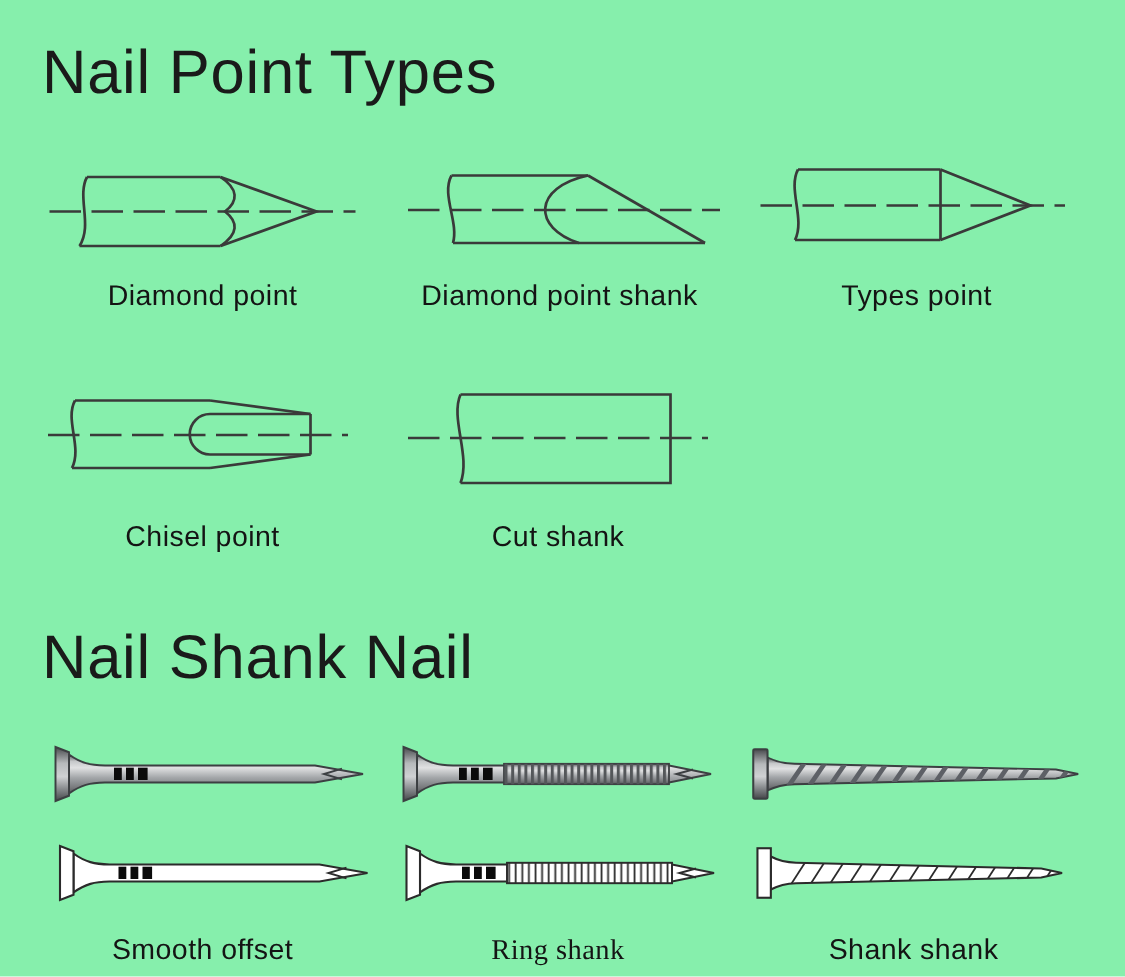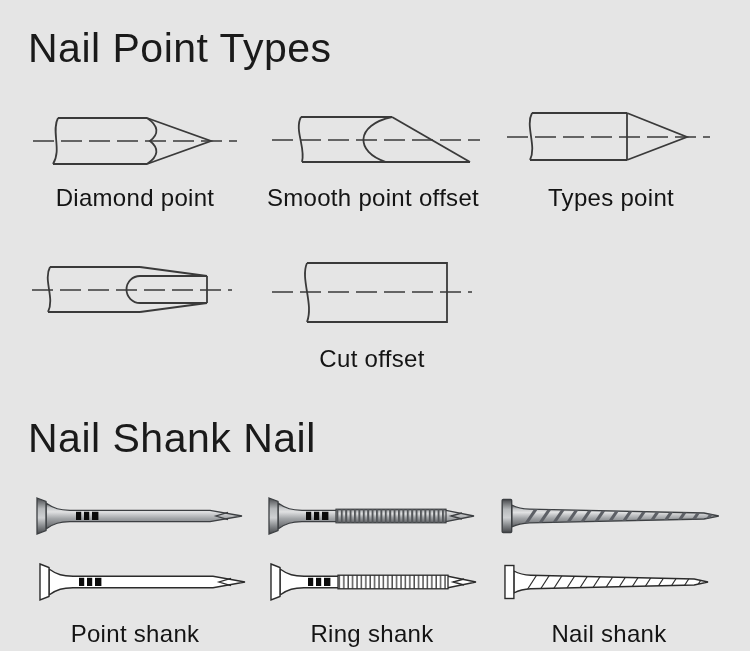--- a/index.html
+++ b/index.html
@@ -1,25 +1,25 @@
 <!DOCTYPE html>
 <html><head>
 <meta charset="utf-8">
 <style>
   html,body { margin:0; padding:0; background:#ffffff; }
   .canvas {
-    position:relative; width:750px; height:651px; background:#e5e5e5;
+    position:relative; width:750px; height:651px; background:#86efac;
     font-family:"Liberation Sans", sans-serif; overflow:hidden;
   }
   .heading {
     position:absolute; color:#1a1a1a; font-size:41px; line-height:41px;
     font-weight:400; letter-spacing:0.5px; white-space:nowrap;
   }
   .lbl {
-    position:absolute; color:#141414; font-size:24px; line-height:20px;
+    position:absolute; color:#141414; font-size:19px; line-height:20px;
     letter-spacing:0.3px; text-align:center; white-space:nowrap;
   }
   svg.diagram, svg.nail { position:absolute; display:block; }
   .ln { stroke:#3a3a3a; stroke-width:1.8; fill:none; }
   .cl { stroke:#3a3a3a; stroke-width:1.7; fill:none; stroke-dasharray:21 7; }
   .outline-fill { fill:#ffffff; stroke:#2b2b2b; stroke-width:1.4; }
   .metal-fill  { stroke:#3c3f42; stroke-width:1.3; }
   .notch { fill:none; stroke:#3c3f42; stroke-width:1.3; }
   .notch-o { fill:none; stroke:#2b2b2b; stroke-width:1.3; }
   .mark { fill:#0b0b0b; }
@@ -71,21 +71,21 @@
   <div class="lbl" style="left:25px; top:188px; width:220px;">Diamond point</div>
 
   <svg class="diagram" style="left:265px; top:105px;" width="220" height="75" viewBox="0 0 220 75">
     <path class="cl" d="M7,35 H215"></path>
     <path class="ln" d="M36,12 C29,25 41,43 37,57"></path>
     <path class="ln" d="M36,12 H127"></path>
     <path class="ln" d="M37,57 H205"></path>
     <path class="ln" d="M127,12 L205,57"></path>
     <path class="ln" d="M127,12 C90,20 90,47 121,57"></path>
   </svg>
-  <div class="lbl" style="left:263px; top:188px; width:220px;">Smooth point offset</div>
+  <div class="lbl" style="left:263px; top:188px; width:220px;">Diamond point shank</div>
 
   <svg class="diagram" style="left:495px; top:100px;" width="225" height="75" viewBox="0 0 225 75">
     <path class="cl" d="M12,37 H215"></path>
     <path class="ln" d="M37,13 C30,26 42,46 35,60"></path>
     <path class="ln" d="M37,13 H132"></path>
     <path class="ln" d="M35,60 H132"></path>
     <path class="ln" d="M132,13 V60"></path>
     <path class="ln" d="M132,13 L192,37 L132,60"></path>
   </svg>
   <div class="lbl" style="left:501px; top:188px; width:220px;">Types point</div>
@@ -95,27 +95,28 @@
     <path class="ln" d="M25,12 C18,25 30,43 23,57"></path>
     <path class="ln" d="M25,12 H115"></path>
     <path class="ln" d="M23,57 H115"></path>
     <path class="ln" d="M115,12 L182,21"></path>
     <path class="ln" d="M115,57 L182,48"></path>
     <path class="ln" d="M182,21 V48"></path>
     <path class="ln" d="M115,21 A13.5,13.5 0 0 0 115,48"></path>
     <path class="ln" d="M115,21 H182"></path>
     <path class="ln" d="M115,48 H182"></path>
   </svg>
+  <div class="lbl" style="left:25px; top:349px; width:220px;">Chisel point</div>
 
   <svg class="diagram" style="left:265px; top:255px;" width="215" height="75" viewBox="0 0 215 75">
     <path class="cl" d="M7,37 H207"></path>
     <path class="ln" d="M42,8 C35,24 49,49 42,67"></path>
     <path class="ln" d="M42,8 H182 V67 H42"></path>
   </svg>
-  <div class="lbl" style="left:262px; top:349px; width:220px;">Cut offset</div>
+  <div class="lbl" style="left:262px; top:349px; width:220px;">Cut shank</div>
 
   <div class="heading" style="left:28px; top:418px;">Nail Shank Nail</div>
 
   <svg class="nail" style="left:34px; top:496px;" width="212" height="40" viewBox="0 0 212 40">
     <path class="metal-fill" fill="url(#gMetal)" d="M12,7 C20,12.8 26,14.1 36,14.3 L176,14.3 L208,20 L176,25.7 L36,25.7 C26,25.9 20,27.2 12,33 Z"></path>
     <path class="metal-fill" fill="url(#gHead)" d="M3,2 L12,5.5 L12,34.5 L3,38 Z"></path>
     <path class="notch" d="M194,16.4 L182,20 L194,23.6"></path>
     <g>
       <rect class="mark" x="42" y="15.8" width="5.2" height="8.2"></rect>
       <rect class="mark" x="50" y="15.8" width="5.2" height="8.2"></rect>
@@ -199,17 +200,17 @@
       <line x1="128" y1="30" x2="141" y2="10"></line>
         <line x1="141" y1="30" x2="154" y2="10"></line>
       <line x1="154" y1="30" x2="167" y2="10"></line>
         <line x1="167" y1="30" x2="180" y2="10"></line>
       <line x1="180" y1="30" x2="193" y2="10"></line>
         <line x1="193" y1="30" x2="206" y2="10"></line>
     </g>
     <rect class="outline-fill" x="3" y="3.5" width="9" height="33"></rect>
   </svg>
 
-  <div class="lbl" style="left:25px; top:624px; width:220px;">Point shank</div>
-  <div class="lbl" style="left:262px; top:624px; width:220px;">Ring shank</div>
-  <div class="lbl" style="left:499px; top:624px; width:220px;">Nail shank</div>
+  <div class="lbl" style="left:25px; top:624px; width:220px;">Smooth offset</div>
+  <div class="lbl" style="left:262px; top:624px; width:220px;font-family:Liberation Serif, serif;">Ring shank</div>
+  <div class="lbl" style="left:499px; top:624px; width:220px;">Shank shank</div>
 
 </div>
 
 </body></html>

